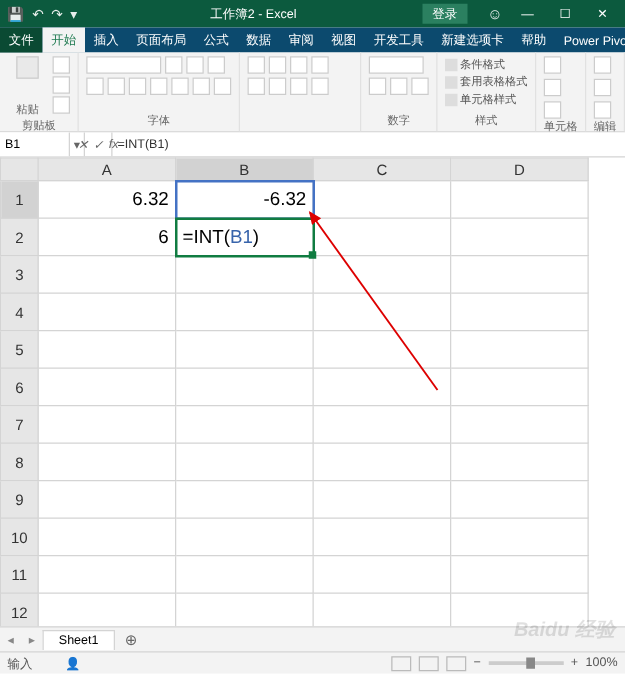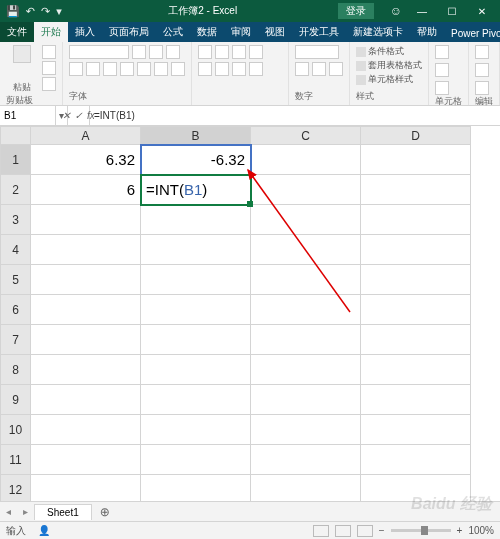--- a/index.html
+++ b/index.html
@@ -15,21 +15,21 @@
 .titlebar .face { font-size: 12px; margin-right: 6px; opacity: .9; }
 
 .ribbon-tabs { height: 20px; background: #0c4a6e; display: flex; align-items: flex-end; color: #fff; font-size: 10px; }
 .ribbon-tabs .tab { padding: 3px 7px; cursor: pointer; white-space: nowrap; }
 .ribbon-tabs .tab.active { background: #f3f3f3; color: #1e7a50; }
 .ribbon-tabs .tab.file { background: #0a4a33; }
 
 .ribbon { height: 64px; background: #f3f3f3; border-bottom: 1px solid #d4d4d4; display: flex; font-size: 9px; color: #666; }
 .ribbon .group { border-right: 1px solid #e1e1e1; padding: 3px 6px 2px; display: flex; flex-direction: column; justify-content: space-between; }
 .ribbon .group .top { display: flex; gap: 4px; align-items: flex-start; flex: 1; }
-.ribbon .group .lbl { font-size: 9px; color: #666; }
+.ribbon .group .lbl { text-align: center; font-size: 9px; color: #666; }
 .ribbon .bigbtn { display: flex; flex-direction: column; align-items: center; gap: 18px; width: 32px; }
 .ribbon .bigbtn .ico { width: 18px; height: 18px; background: #e9e9e9; border: 1px solid #ccc; }
 .ribbon .smallrow { display: flex; gap: 3px; }
 .ribbon .sq { width: 14px; height: 14px; border: 1px solid #ccc; background: #fff; }
 .ribbon .fontbox { width: 60px; height: 14px; border: 1px solid #ccc; background: #fff; }
 .ribbon .stack { display: flex; flex-direction: column; gap: 2px; }
 .ribbon .txtline { font-size: 9px; color: #555; white-space: nowrap; display: flex; align-items: center; gap: 2px; }
 .ribbon .txtline .mic { width: 10px; height: 10px; background: #ddd; }
 
 .fbar { height: 20px; background: #fff; border-bottom: 1px solid #d4d4d4; display: flex; align-items: center; font-size: 10px; }
@@ -56,21 +56,21 @@
 .cell-formula .ref { color: #3864ab; }
 .fill-handle { position: absolute; right: -3px; bottom: -3px; width: 6px; height: 6px; background: #107c41; }
 
 .arrow { position: absolute; pointer-events: none; }
 
 .sheet-tabs { position: absolute; bottom: 18px; left: 0; right: 0; height: 20px; background: #f3f3f3; border-top: 1px solid #d4d4d4; display: flex; align-items: center; font-size: 10px; }
 .sheet-tabs .nav { padding: 0 6px; color: #888; }
 .sheet-tabs .tab { background: #fff; padding: 2px 12px; border: 1px solid #d4d4d4; border-bottom: none; }
 .sheet-tabs .plus { padding: 0 8px; color: #666; font-size: 12px; }
 
-.status { position: absolute; bottom: 0; left: 0; right: 0; height: 18px; background: #f3f3f3; border-top: 1px solid #d4d4d4; display: flex; align-items: center; font-size: 10px; color: #555; padding: 0 6px; gap: 12px; }
+.status { position: absolute; bottom: 0; left: 0; right: 0; height: 18px; background: #f3f3f3; border-top: 1px solid #d4d4d4; display: flex; align-items: center; font-size: 10px; color: #555; padding: 0 6px; gap: 26px; }
 .status .right { margin-left: auto; display: flex; align-items: center; gap: 6px; }
 .status .viewbtn { width: 16px; height: 12px; border: 1px solid #bbb; }
 .status .slider { width: 60px; height: 3px; background: #ccc; position: relative; }
 .status .slider .thumb { position: absolute; left: 50%; top: -3px; width: 7px; height: 9px; background: #888; }
 
 .watermark { position: absolute; right: 8px; bottom: 24px; font-size: 16px; color: rgba(0,0,0,.12); font-style: italic; font-weight: bold; }
 </style>
 </head>
 <body>
 

